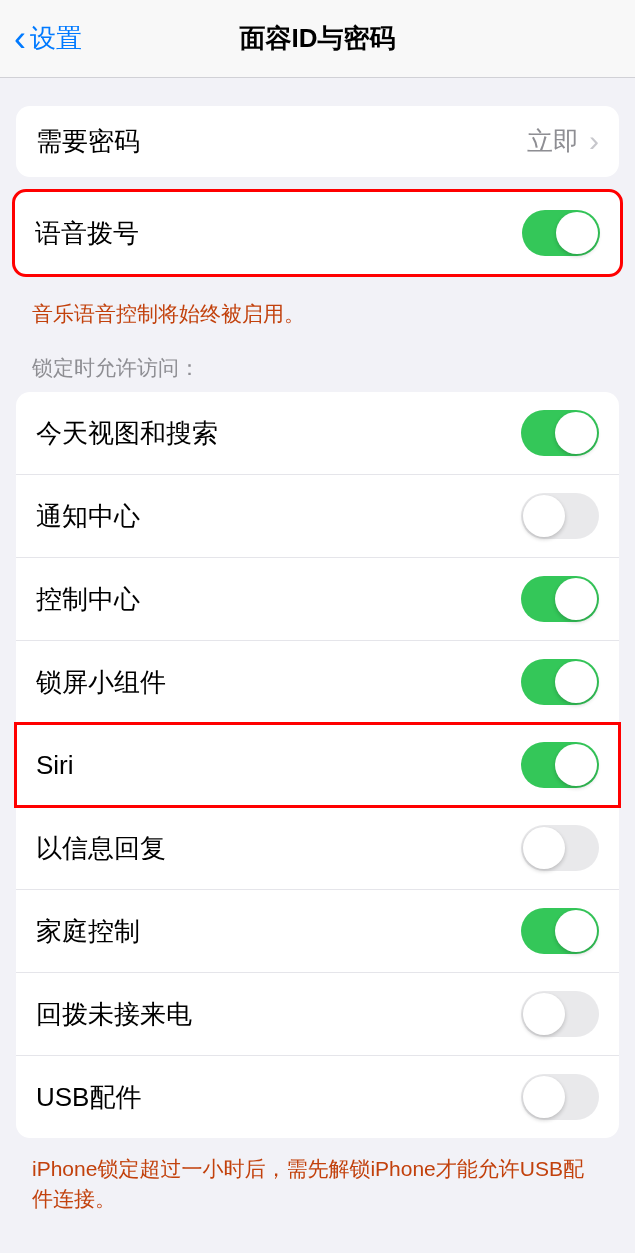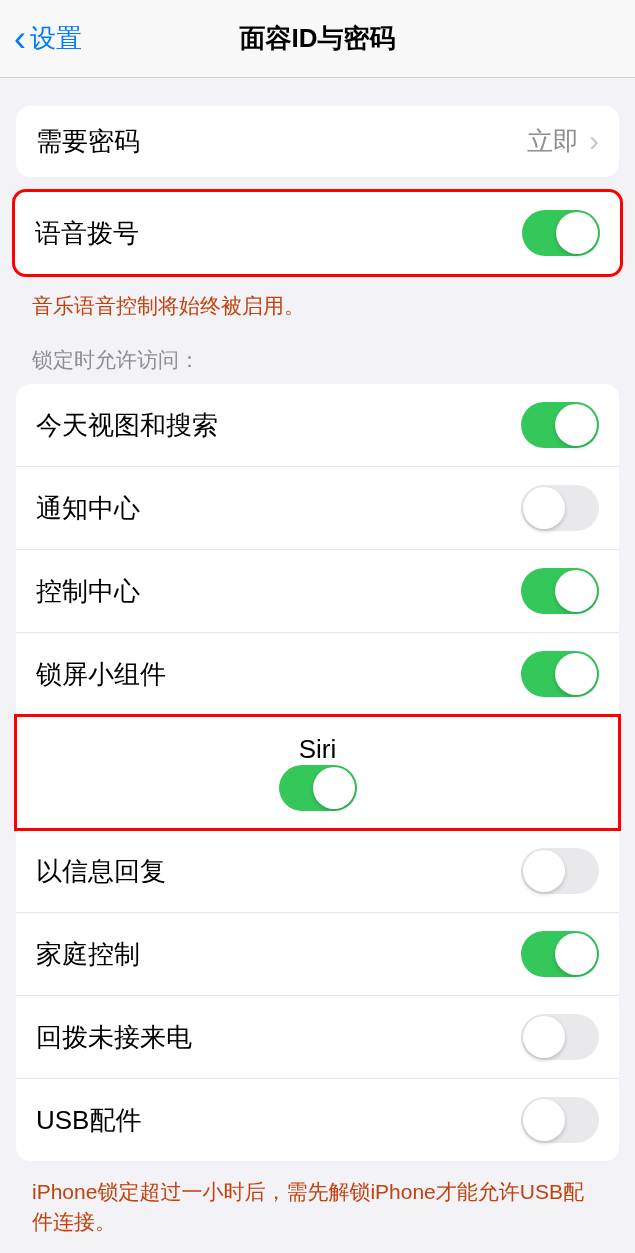--- a/index.html
+++ b/index.html
@@ -115,25 +115,24 @@
       padding: 8px 32px 0 32px;
       line-height: 1.4;
     }
     .header-text {
       font-size: 21px;
       color: #8e8e93;
       padding: 26px 32px 6px 32px;
     }
     .highlighted-group {
       border: 3px solid #ff0000;
-      margin: 12px 12px 6px 12px;
+      margin: 12px 12px 14px 12px;
     }
     .highlighted-row {
       position: relative;
-      flex-direction: column;
     }
     .highlighted-row::after {
       content: "";
       position: absolute;
       top: -2px;
       left: -2px;
       right: -2px;
       bottom: -2px;
       border: 3px solid #ff0000;
       pointer-events: none;

